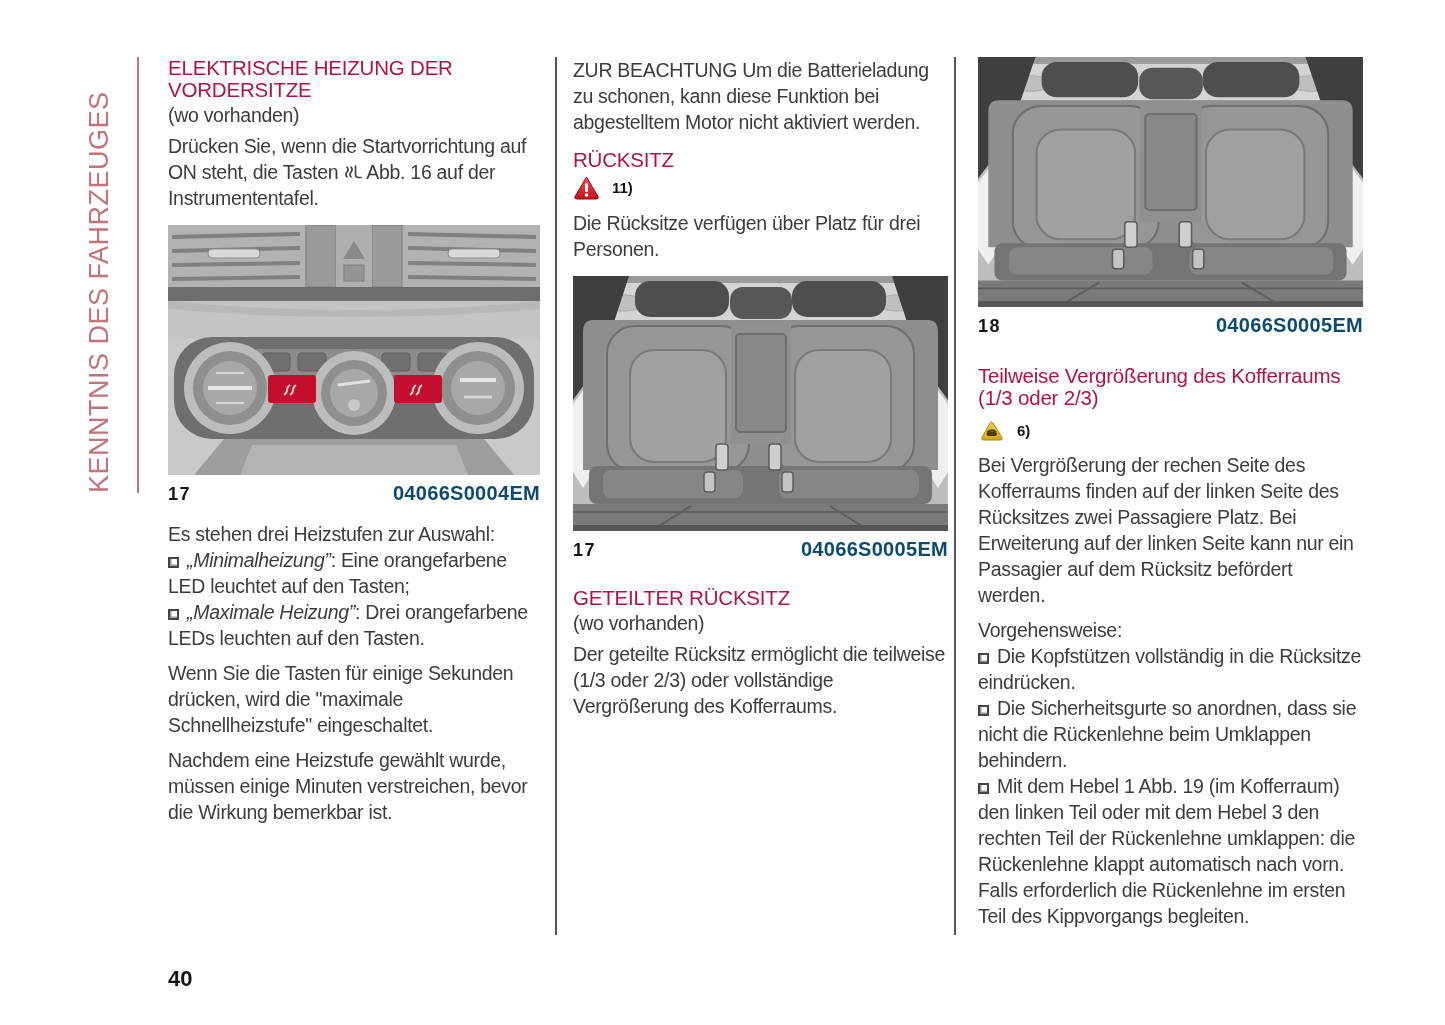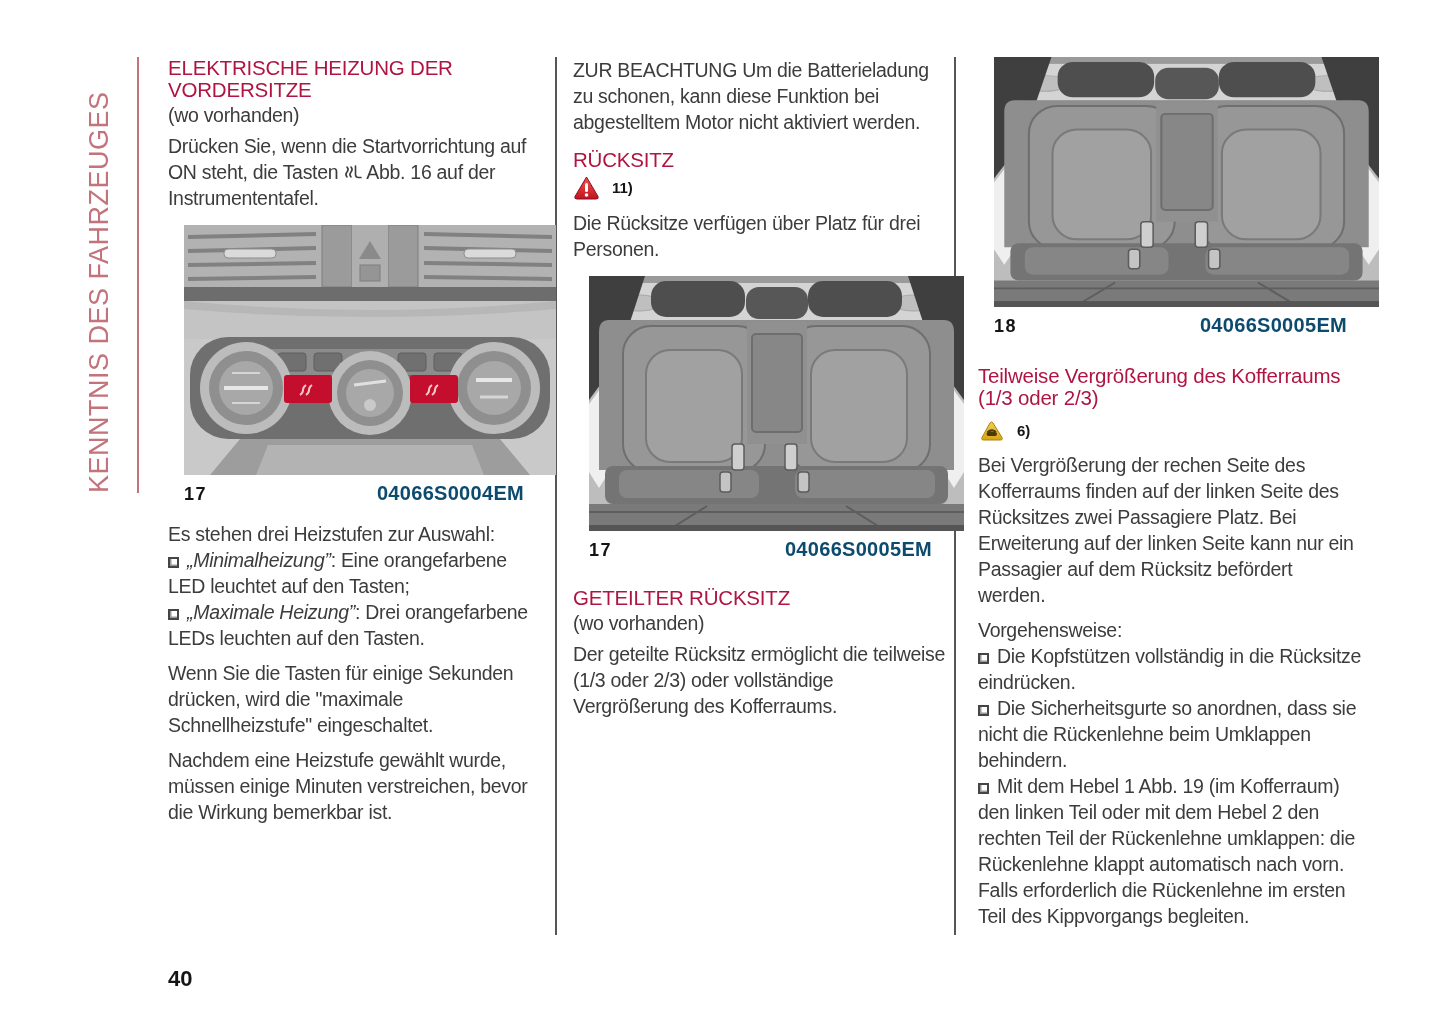--- a/index.html
+++ b/index.html
@@ -28,21 +28,21 @@
   .col3{left:978px;width:385px;}
   .divider{position:absolute;top:57px;height:878px;width:2px;background:#565656;}
   .d1{left:555px;}
   .d2{left:954px;}
 
   .h-red{color:var(--red);font-weight:normal;font-size:20.5px;line-height:22px;letter-spacing:-0.2px;margin:0;}
   .subhead{font-size:19.5px;line-height:24px;margin:2px 0 6px;color:var(--text);letter-spacing:-0.3px;}
   p.body{font-size:19.5px;line-height:26px;margin:0 0 9px;letter-spacing:-0.3px;}
   p.tight{margin:0;}
 
-  figure{margin:14px 16px 0;padding:0;}
+  figure{margin:14px 0 0;padding:0;}
   .figrow{display:flex;justify-content:space-between;align-items:baseline;margin:7px 0 16px;}
   .fignum{font-size:18px;font-weight:bold;color:#141414;letter-spacing:1.5px;}
   .figcode{font-size:20px;font-weight:bold;color:#0c4a6e;letter-spacing:.3px;}
 
   .bullet{
     display:inline-block;width:11px;height:11px;border:2px solid #454545;
     box-shadow:inset 1.5px -1.5px 0 0 #9a9a9a;margin-right:8px;background:#fff;
     vertical-align:-1px;
   }
   .it{font-style:italic;}
@@ -277,17 +277,17 @@
         <path d="M4 18.5 L12 4 Q13.5 1.8 15 4 L24 18.5 Q25.2 21 22 21 L6 21 Q2.8 21 4 18.5 Z" fill="url(#gy)" stroke="#a8840f" stroke-width="1" stroke-linejoin="round"></path>
         <path d="M9.5 13.5 q4 -4 8.5 -0.5" fill="none" stroke="#4a3a08" stroke-width="2"></path>
         <rect x="8.5" y="13" width="10.5" height="4" rx="2" fill="#4a3a08"></rect>
       </svg>
       <span class="noteref">6)</span>
     </div>
     <p class="body">Bei Vergrößerung der rechen Seite des Kofferraums finden auf der linken Seite des Rücksitzes zwei Passagiere Platz. Bei Erweiterung auf der linken Seite kann nur ein Passagier auf dem Rücksitz befördert werden.</p>
     <p class="body tight">Vorgehensweise:</p>
     <p class="body tight"><span class="bullet"></span><span>Die Kopfstützen vollständig in die Rücksitze eindrücken.</span></p>
     <p class="body tight"><span class="bullet"></span><span>Die Sicherheitsgurte so anordnen, dass sie nicht die Rückenlehne beim Umklappen behindern.</span></p>
-    <p class="body tight"><span class="bullet"></span><span>Mit dem Hebel 1 Abb. 19 (im Kofferraum) den linken Teil oder mit dem Hebel 2 den rechten Teil der Rückenlehne umklappen: die Rückenlehne klappt automatisch nach vorn. Falls erforderlich die Rückenlehne im ersten Teil des Kippvorgangs begleiten.</span></p>
+    <p class="body tight"><span class="bullet"></span><span>Mit dem Hebel 1 Abb. 19 (im Kofferraum) den linken Teil oder mit dem Hebel 3 den rechten Teil der Rückenlehne umklappen: die Rückenlehne klappt automatisch nach vorn. Falls erforderlich die Rückenlehne im ersten Teil des Kippvorgangs begleiten.</span></p>
   </div>
 
   <div class="pagenum">40</div>
 </div>
 
 </body></html>

